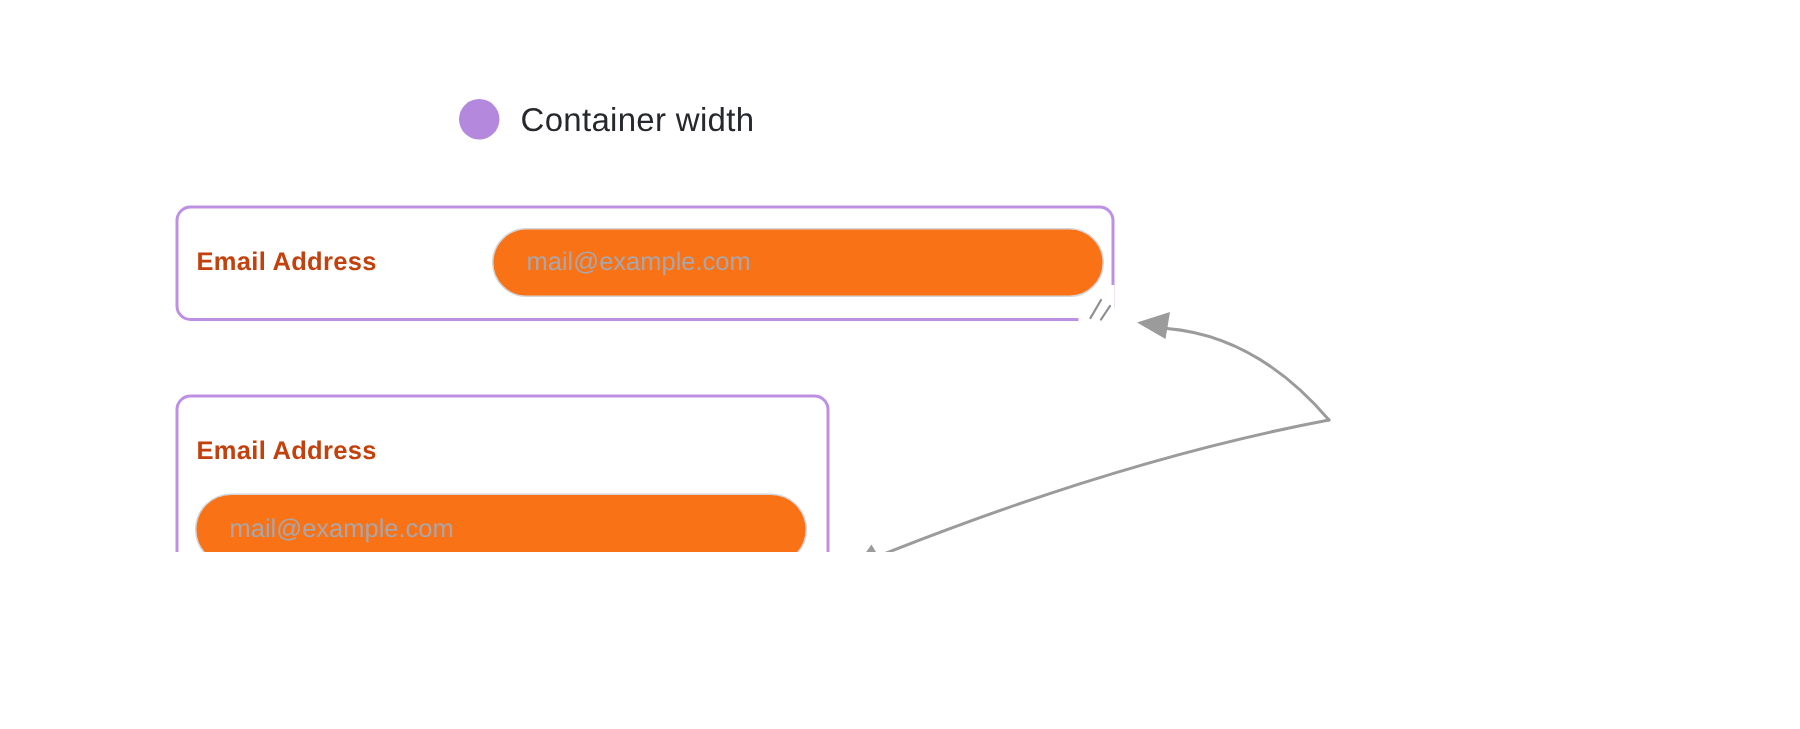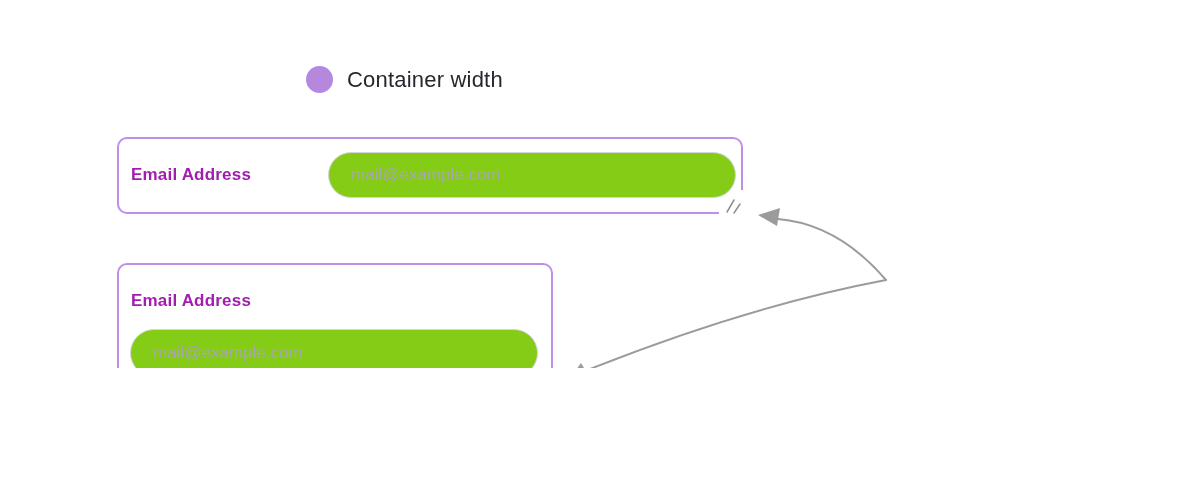--- a/index.html
+++ b/index.html
@@ -34,31 +34,31 @@
     border-radius: 10px;
     background: #ffffff;
   }
   .container-wide  { left: 117px; top: 137px; width: 626px; height: 77px; }
   .container-narrow{ left: 117px; top: 263px; width: 436px; height: 135px; }
 
   .field-label {
     position: absolute;
     font-size: 17px;
     font-weight: 600;
-    color: #a21caf;
+    color: #c2410c;
     letter-spacing: 0.2px;
   }
   .container-wide .field-label { left: 12px; top: 26px; }
   .container-narrow .field-label { left: 12px; top: 26px; }
 
   .email-input {
     position: absolute;
     border: 1.5px solid #d5d5d9;
     border-radius: 24px;
-    background: #84cc16;
+    background: #f97316;
     outline: none;
     font-family: "Liberation Sans", sans-serif;
     font-size: 17px;
     color: #4a4a4f;
     padding: 0 22px;
   }
   .email-input::placeholder { color: #a7a7ad; opacity: 1; }
   .container-wide .email-input  { left: 209px; top: 13px; width: 408px; height: 46px; }
   .container-narrow .email-input{ left: 11px;  top: 64px; width: 408px; height: 48px; }
 

